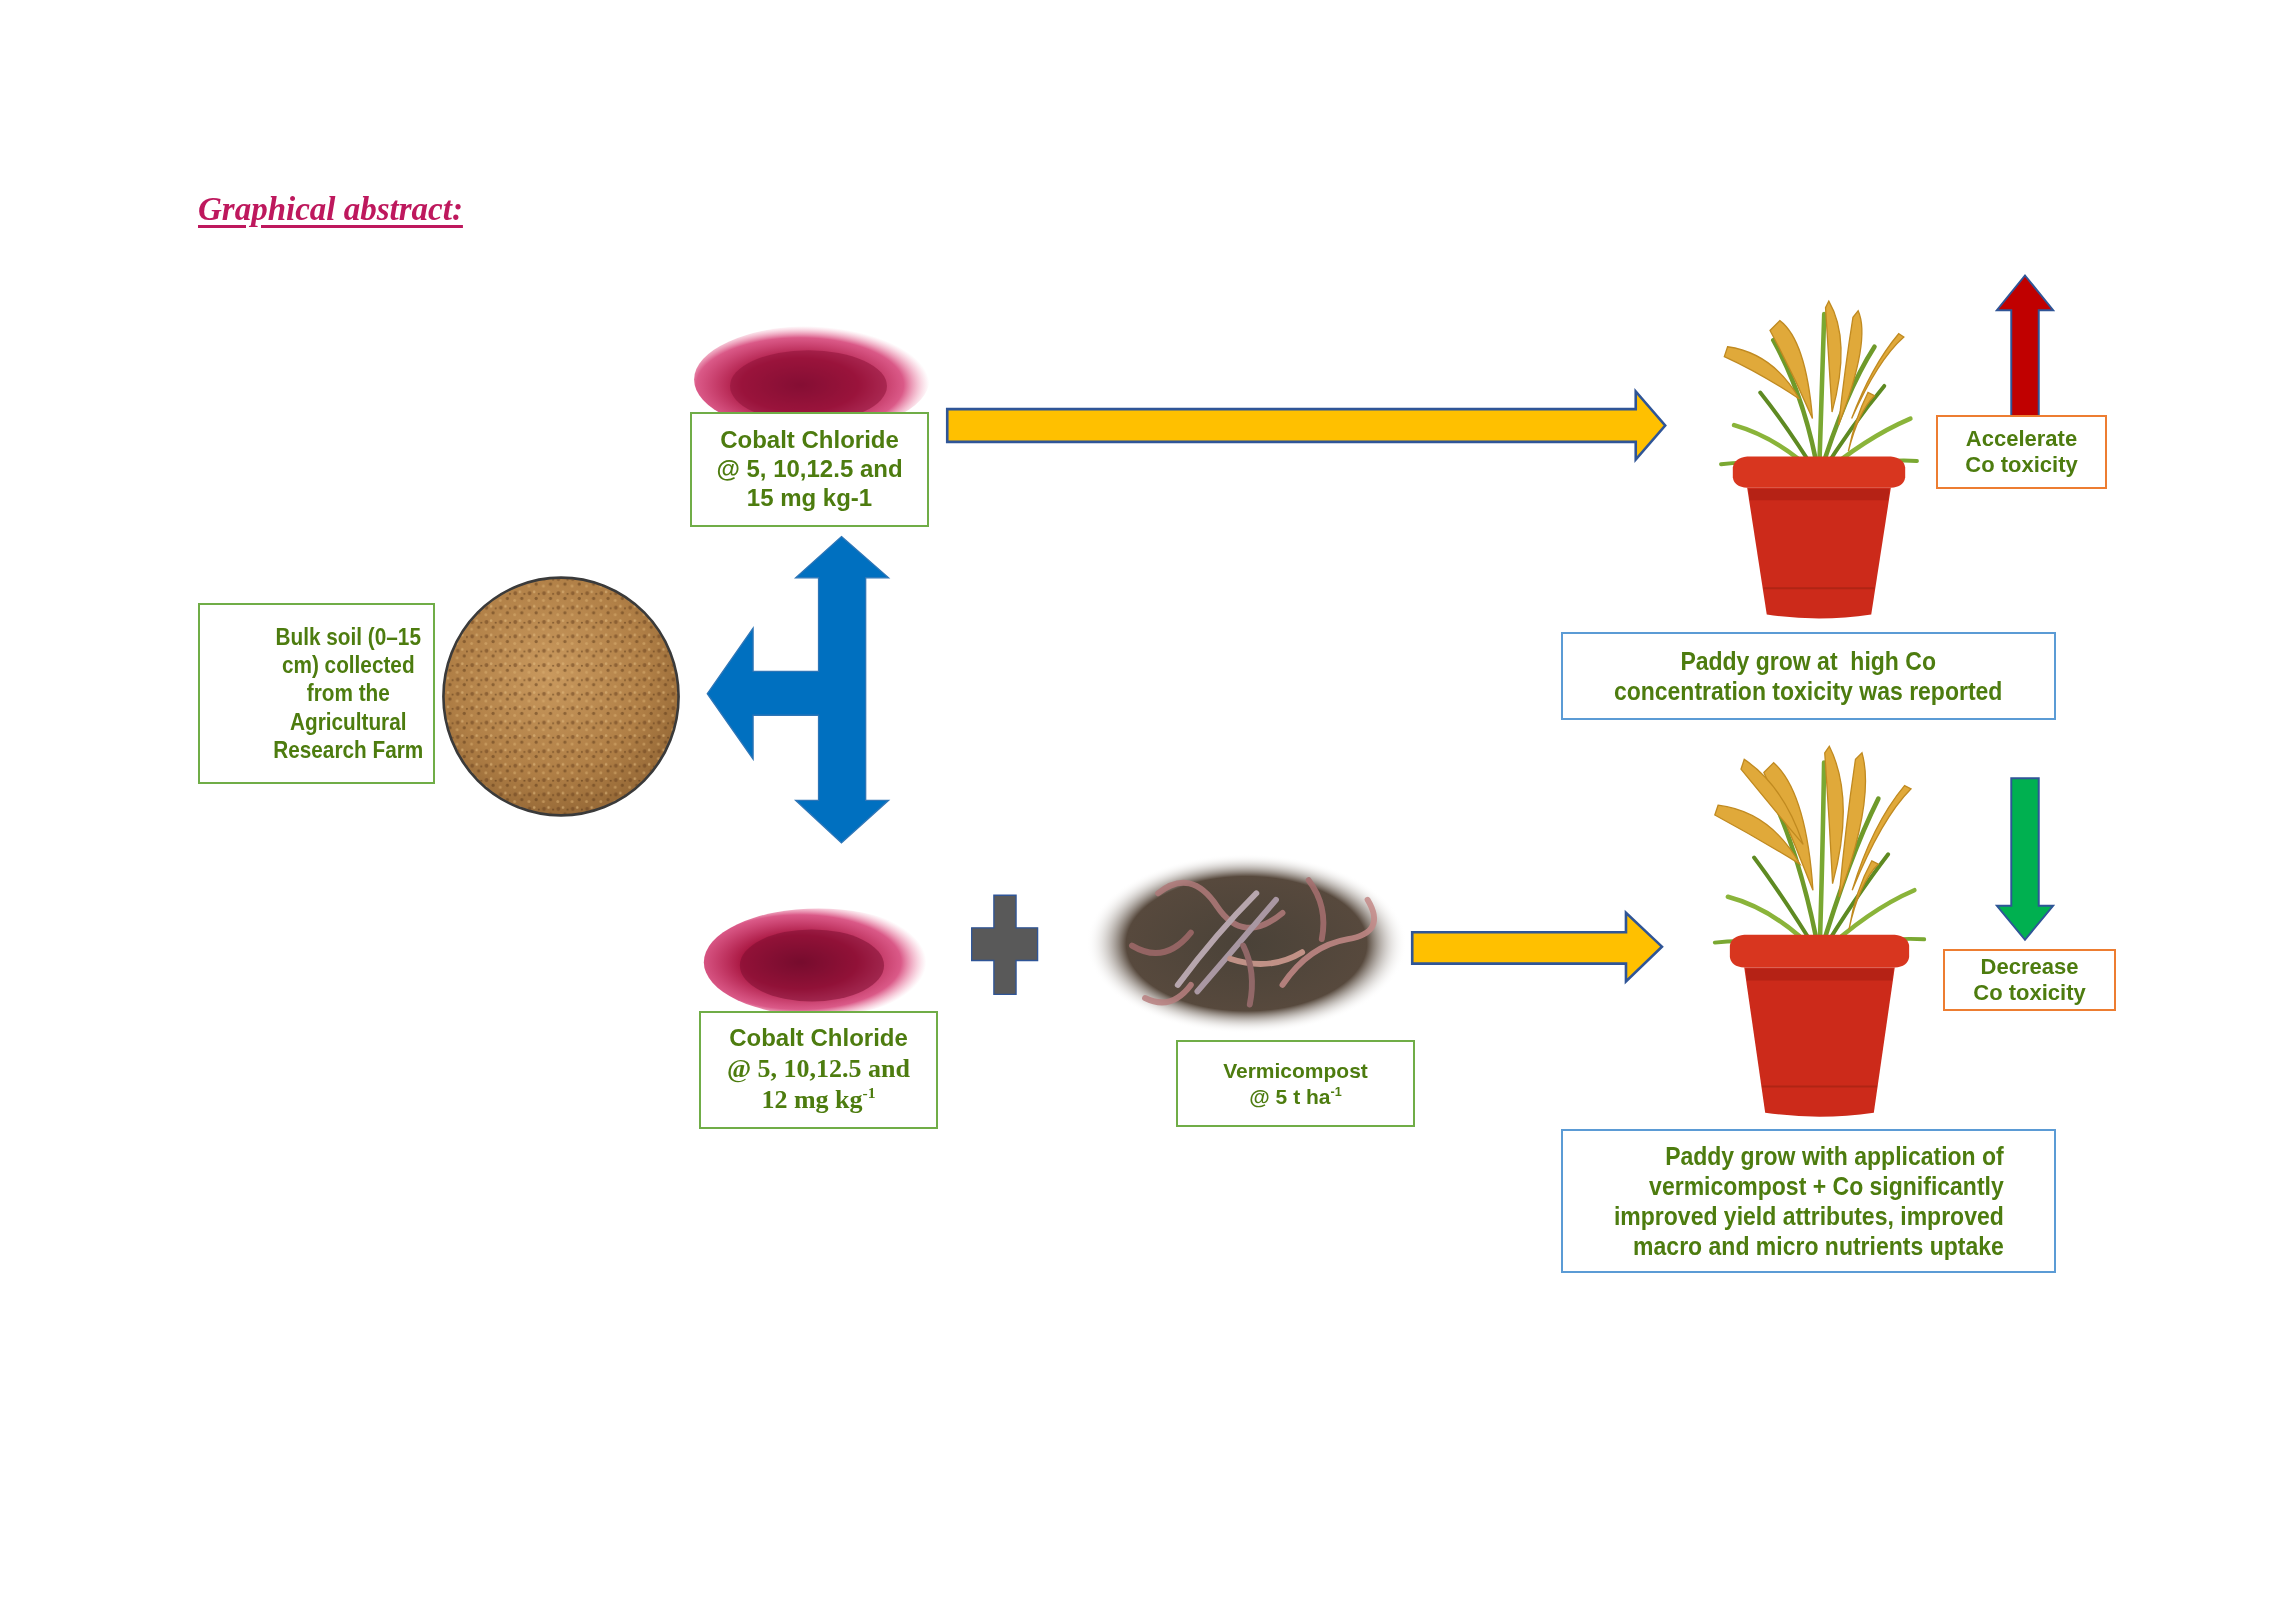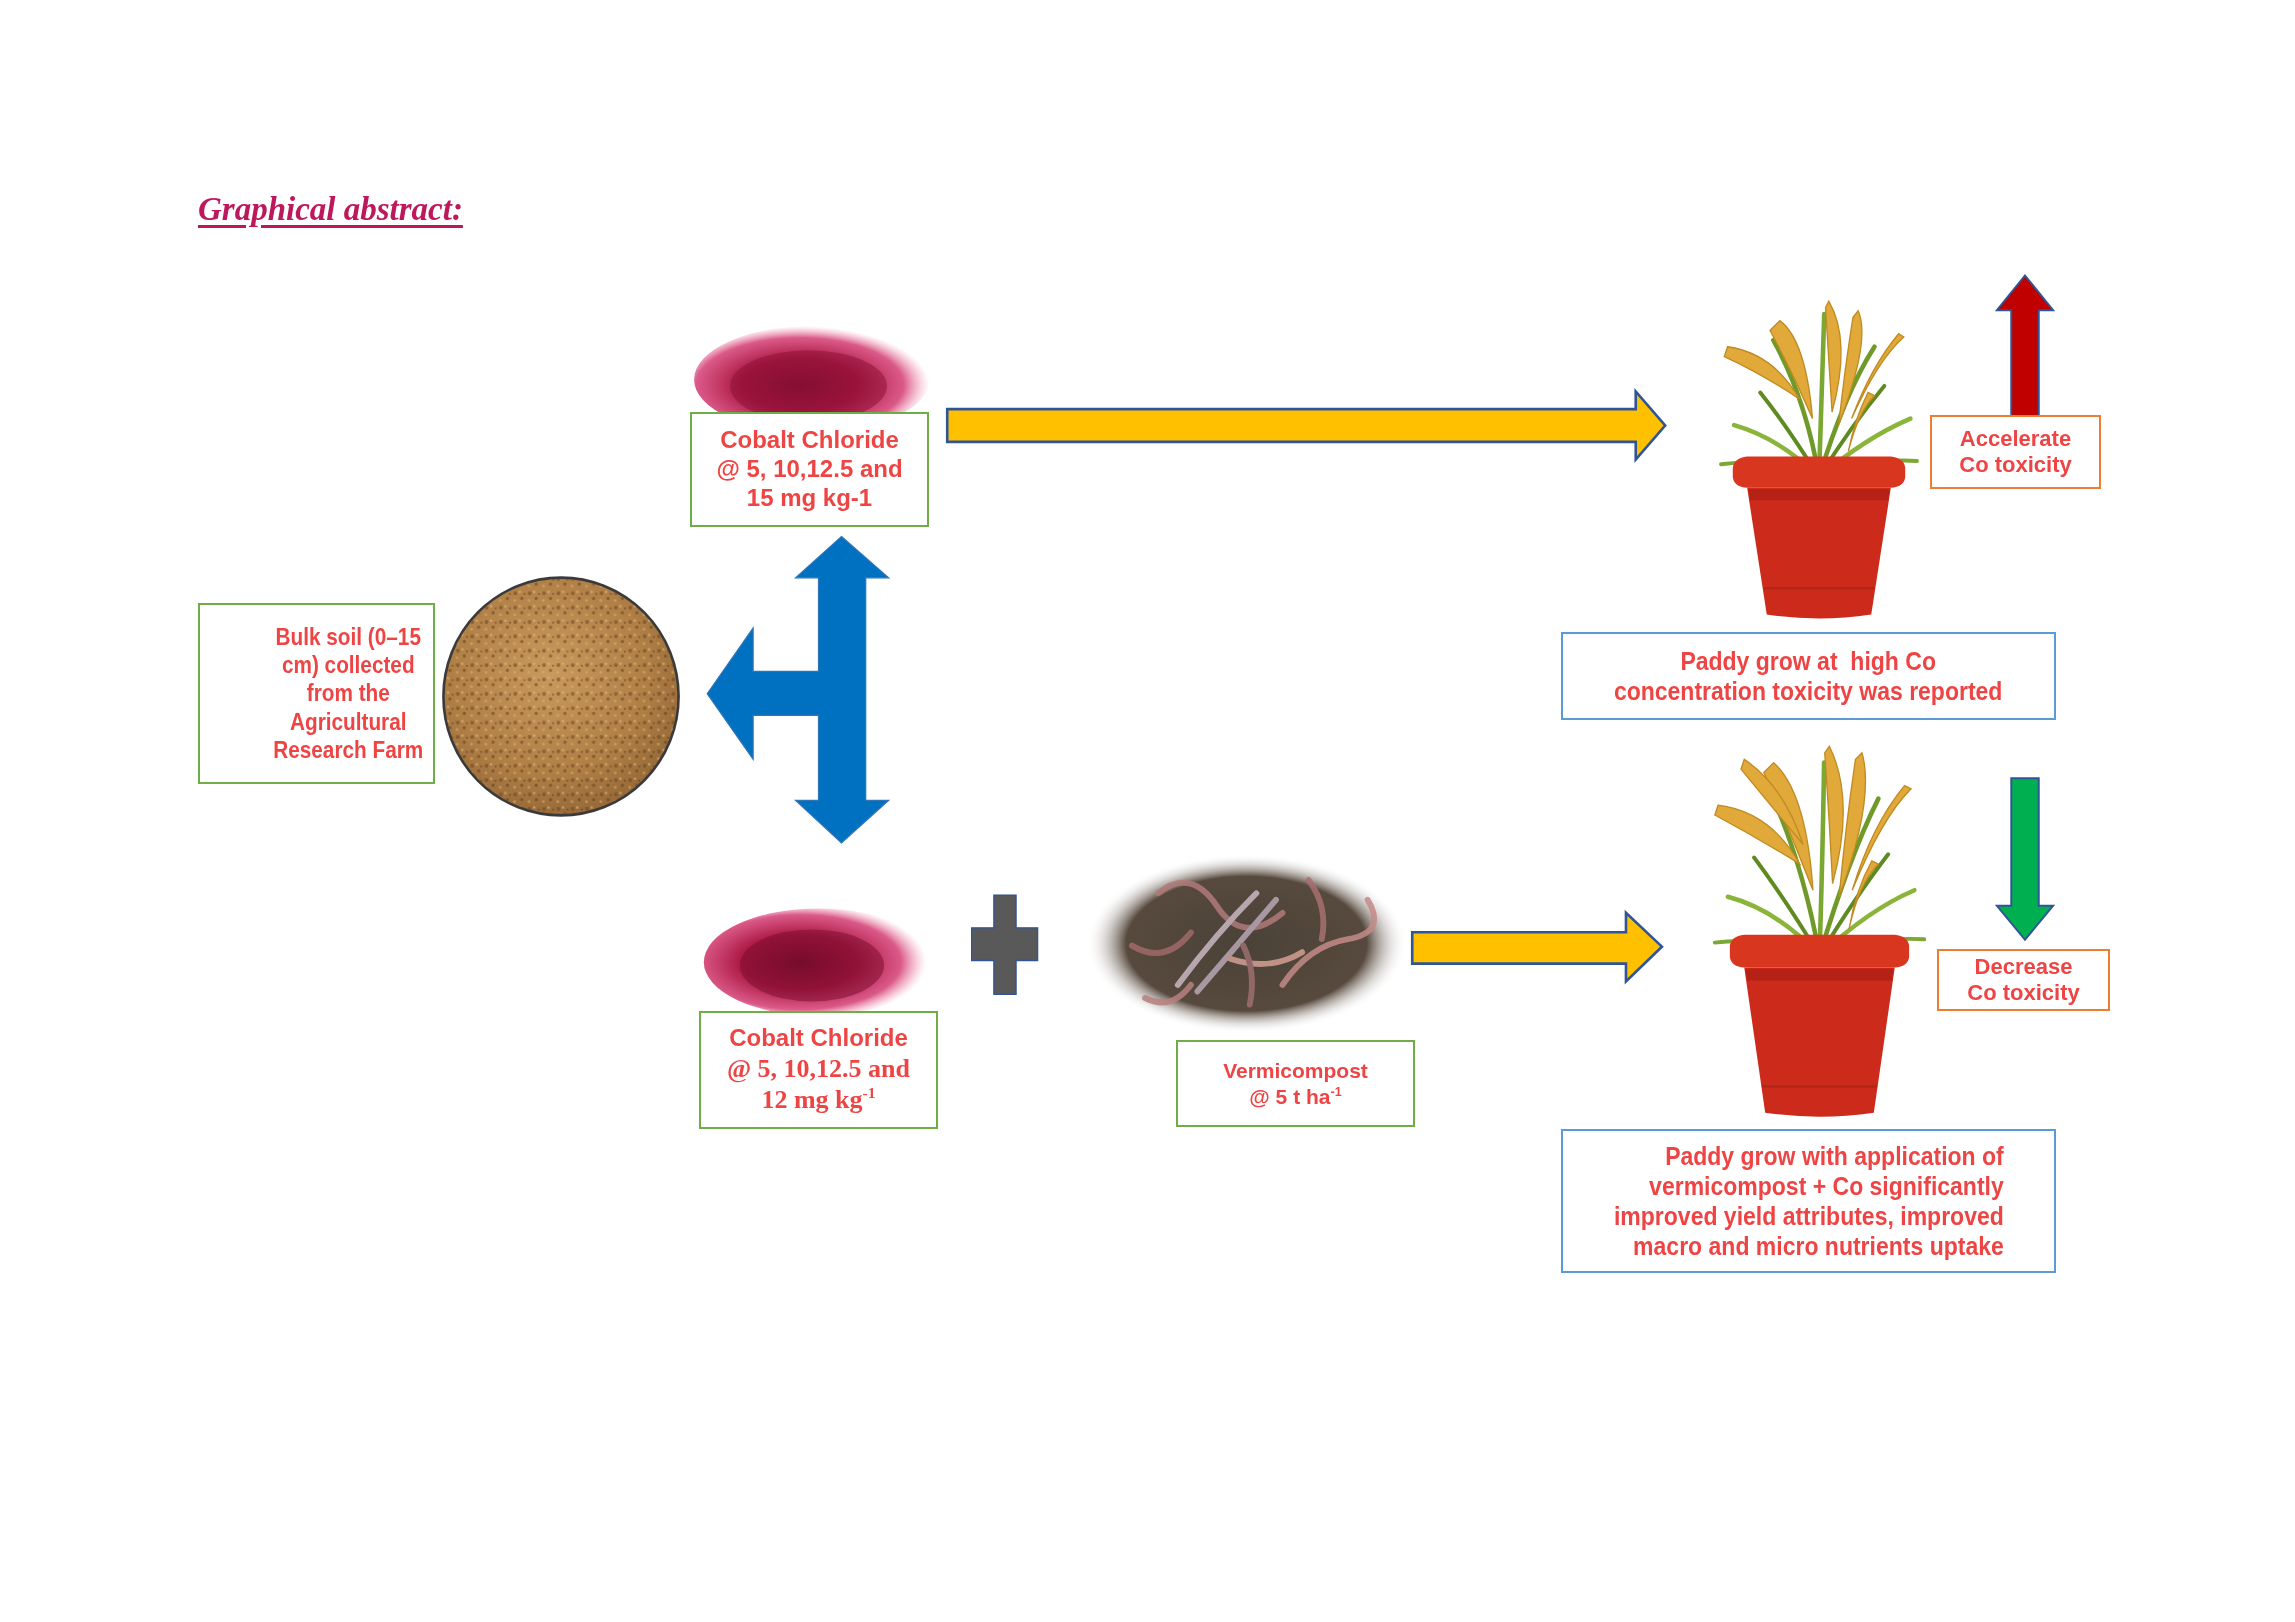--- a/index.html
+++ b/index.html
@@ -7,24 +7,24 @@
   .abs { position: absolute; }
   .title {
     left: 198px; top: 191px;
     font-family: "Liberation Serif", serif; font-style: italic; font-weight: bold;
     font-size: 33px; text-decoration: underline; text-decoration-thickness: 3.3px; text-underline-offset: 5.2px;
     color: #be185d;
   }
   .box {
     position: absolute; box-sizing: border-box; background: #fff;
     display: flex; align-items: center; justify-content: center; text-align: center;
-    font-weight: bold; color: #ef4444; line-height: 1.2;
+    font-weight: bold; color: #4d7c0f; line-height: 1.2;
   }
   .green { border: 2.6px solid #70ad47; }
-  .orange { border: 2.6px solid #ed7d31; }
+  .orange { border: 2.6px solid #ed7d31; margin-left: 6px; }
   .blue { border: 2.6px solid #5b9bd5; }
   .serif-text { font-family: "Liberation Serif", serif; }
   .box span { display: block; }
   sup { font-size: 0.6em; vertical-align: super; line-height: 0; }
   svg { position: absolute; overflow: visible; }
   .cond { transform: scaleX(0.88); display: inline-block; }
 </style>
 </head>
 <body>
 

